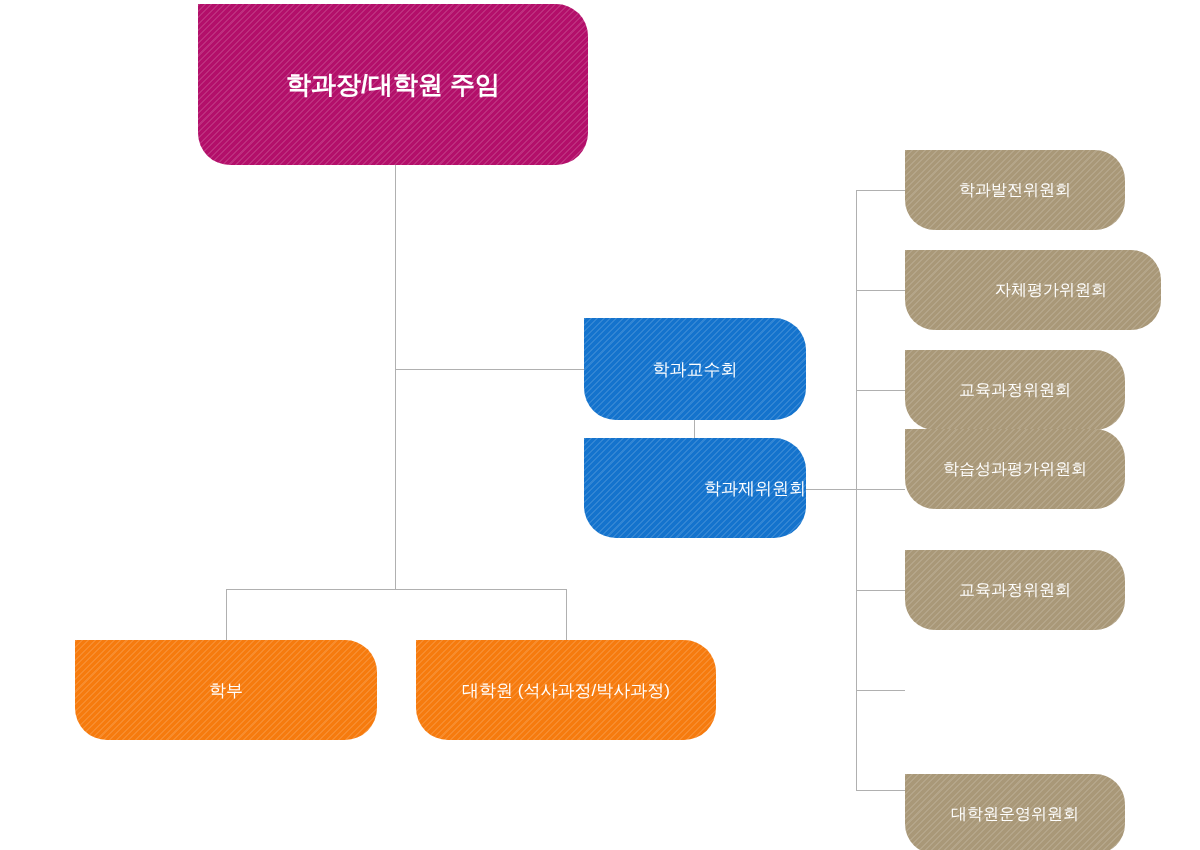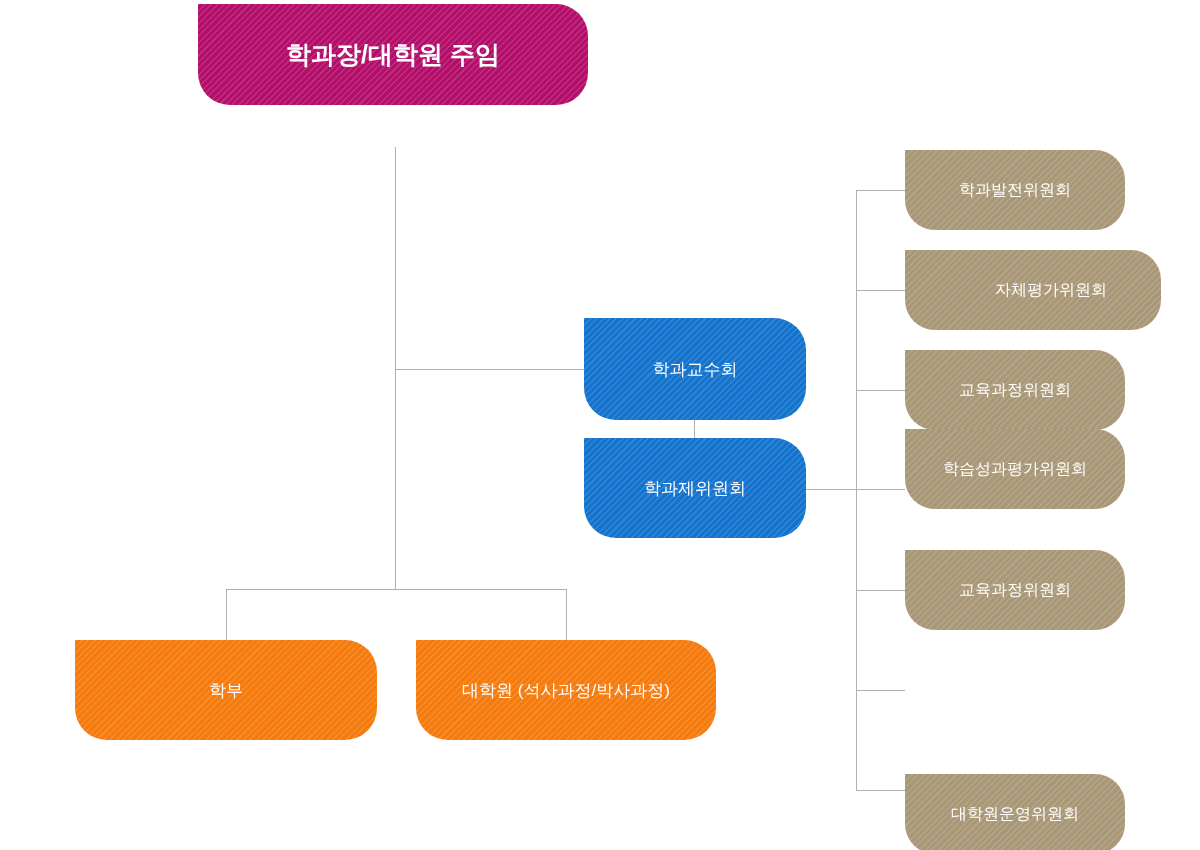--- a/index.html
+++ b/index.html
@@ -19,33 +19,34 @@
     color: #ffffff;
     text-align: center;
     border-radius: 0 32px 32px 32px; 
     background-image: repeating-linear-gradient(
       135deg,
       rgba(255,255,255,0.13) 0 1.5px,
       rgba(255,255,255,0) 1.5px 4.5px
     );
   }
   .box-head {
-    left: 198px; top: 4px; width: 390px; height: 101px;
+    left: 198px; top: 4px; width: 390px; height: 161px;
     background-color: var(--head, #b30f6a);
     font-size: 25px; font-weight: bold;
   }
   .box-council {
     left: 584px; top: 318px; width: 222px; height: 102px;
     background-color: var(--council, #1473cd);
     font-size: 17px;
   }
   .box-board {
     left: 584px; top: 438px; width: 222px; height: 100px;
     background-color: var(--council, #1473cd);
     font-size: 17px;
+    justify-content: flex-end;
   }
   .box-prog1 {
     left: 75px; top: 640px; width: 302px; height: 100px;
     background-color: var(--program, #f67b0e);
     font-size: 17px;
   }
   .box-prog2 {
     left: 416px; top: 640px; width: 300px; height: 100px;
     background-color: var(--program, #f67b0e);
     font-size: 17px;

